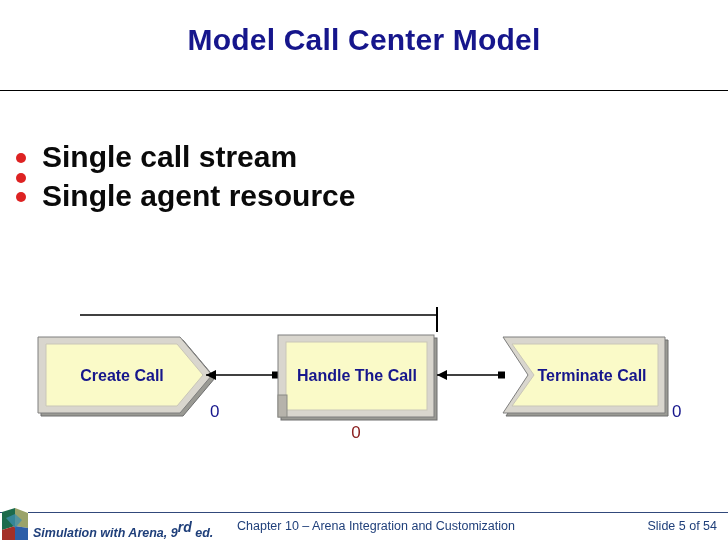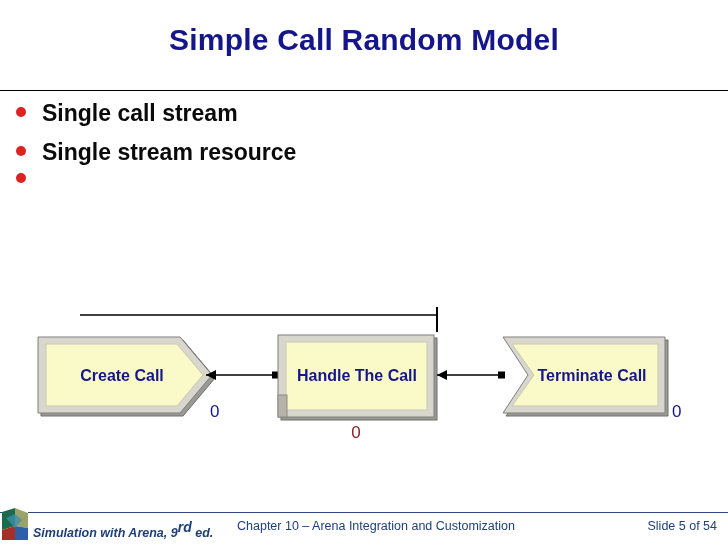--- a/index.html
+++ b/index.html
@@ -57,25 +57,26 @@
     height: 10px;
     margin-left: 16px;
     margin-right: 16px;
     border-radius: 50%;
     background: #DD2222;
     flex: 0 0 auto;
     position: relative;
     top: -4px;
   }
   .bullet-text {
-    font-size: 23px;
+    font-size: 30px;
     font-weight: bold;
     color: #0A0A0A;
     line-height: 28px;
     white-space: nowrap;
+    margin-top: 44px;
   }
 
   
   .diagram {
     position: absolute;
     left: 0;
     top: 290px;
     width: 716px;
     height: 175px;
   }
@@ -135,32 +136,32 @@
     white-space: nowrap;
   }
   .sup {
     font-size: 14px;
     vertical-align: super;
   }
 </style>
 </head>
 <body>
 
-<div class="slide-title">Simple Call Random Model</div>
+<div class="slide-title">Model Call Center Model</div>
 
 <div class="title-rule"></div>
 
 <div class="bullet-list">
   <div class="bullet-row">
     <span class="bullet-dot"></span>
     <span class="bullet-text">Single call stream</span>
   </div>
   <div class="bullet-row">
     <span class="bullet-dot"></span>
-    <span class="bullet-text">Single stream resource</span>
+    <span class="bullet-text">Single agent resource</span>
   </div>
   <div class="bullet-row">
     <span class="bullet-dot"></span>
   </div>
 </div>
 
 <div class="diagram">
 <svg width="728" height="175" viewBox="0 0 728 175" xmlns="http://www.w3.org/2000/svg">
 
   <g>

